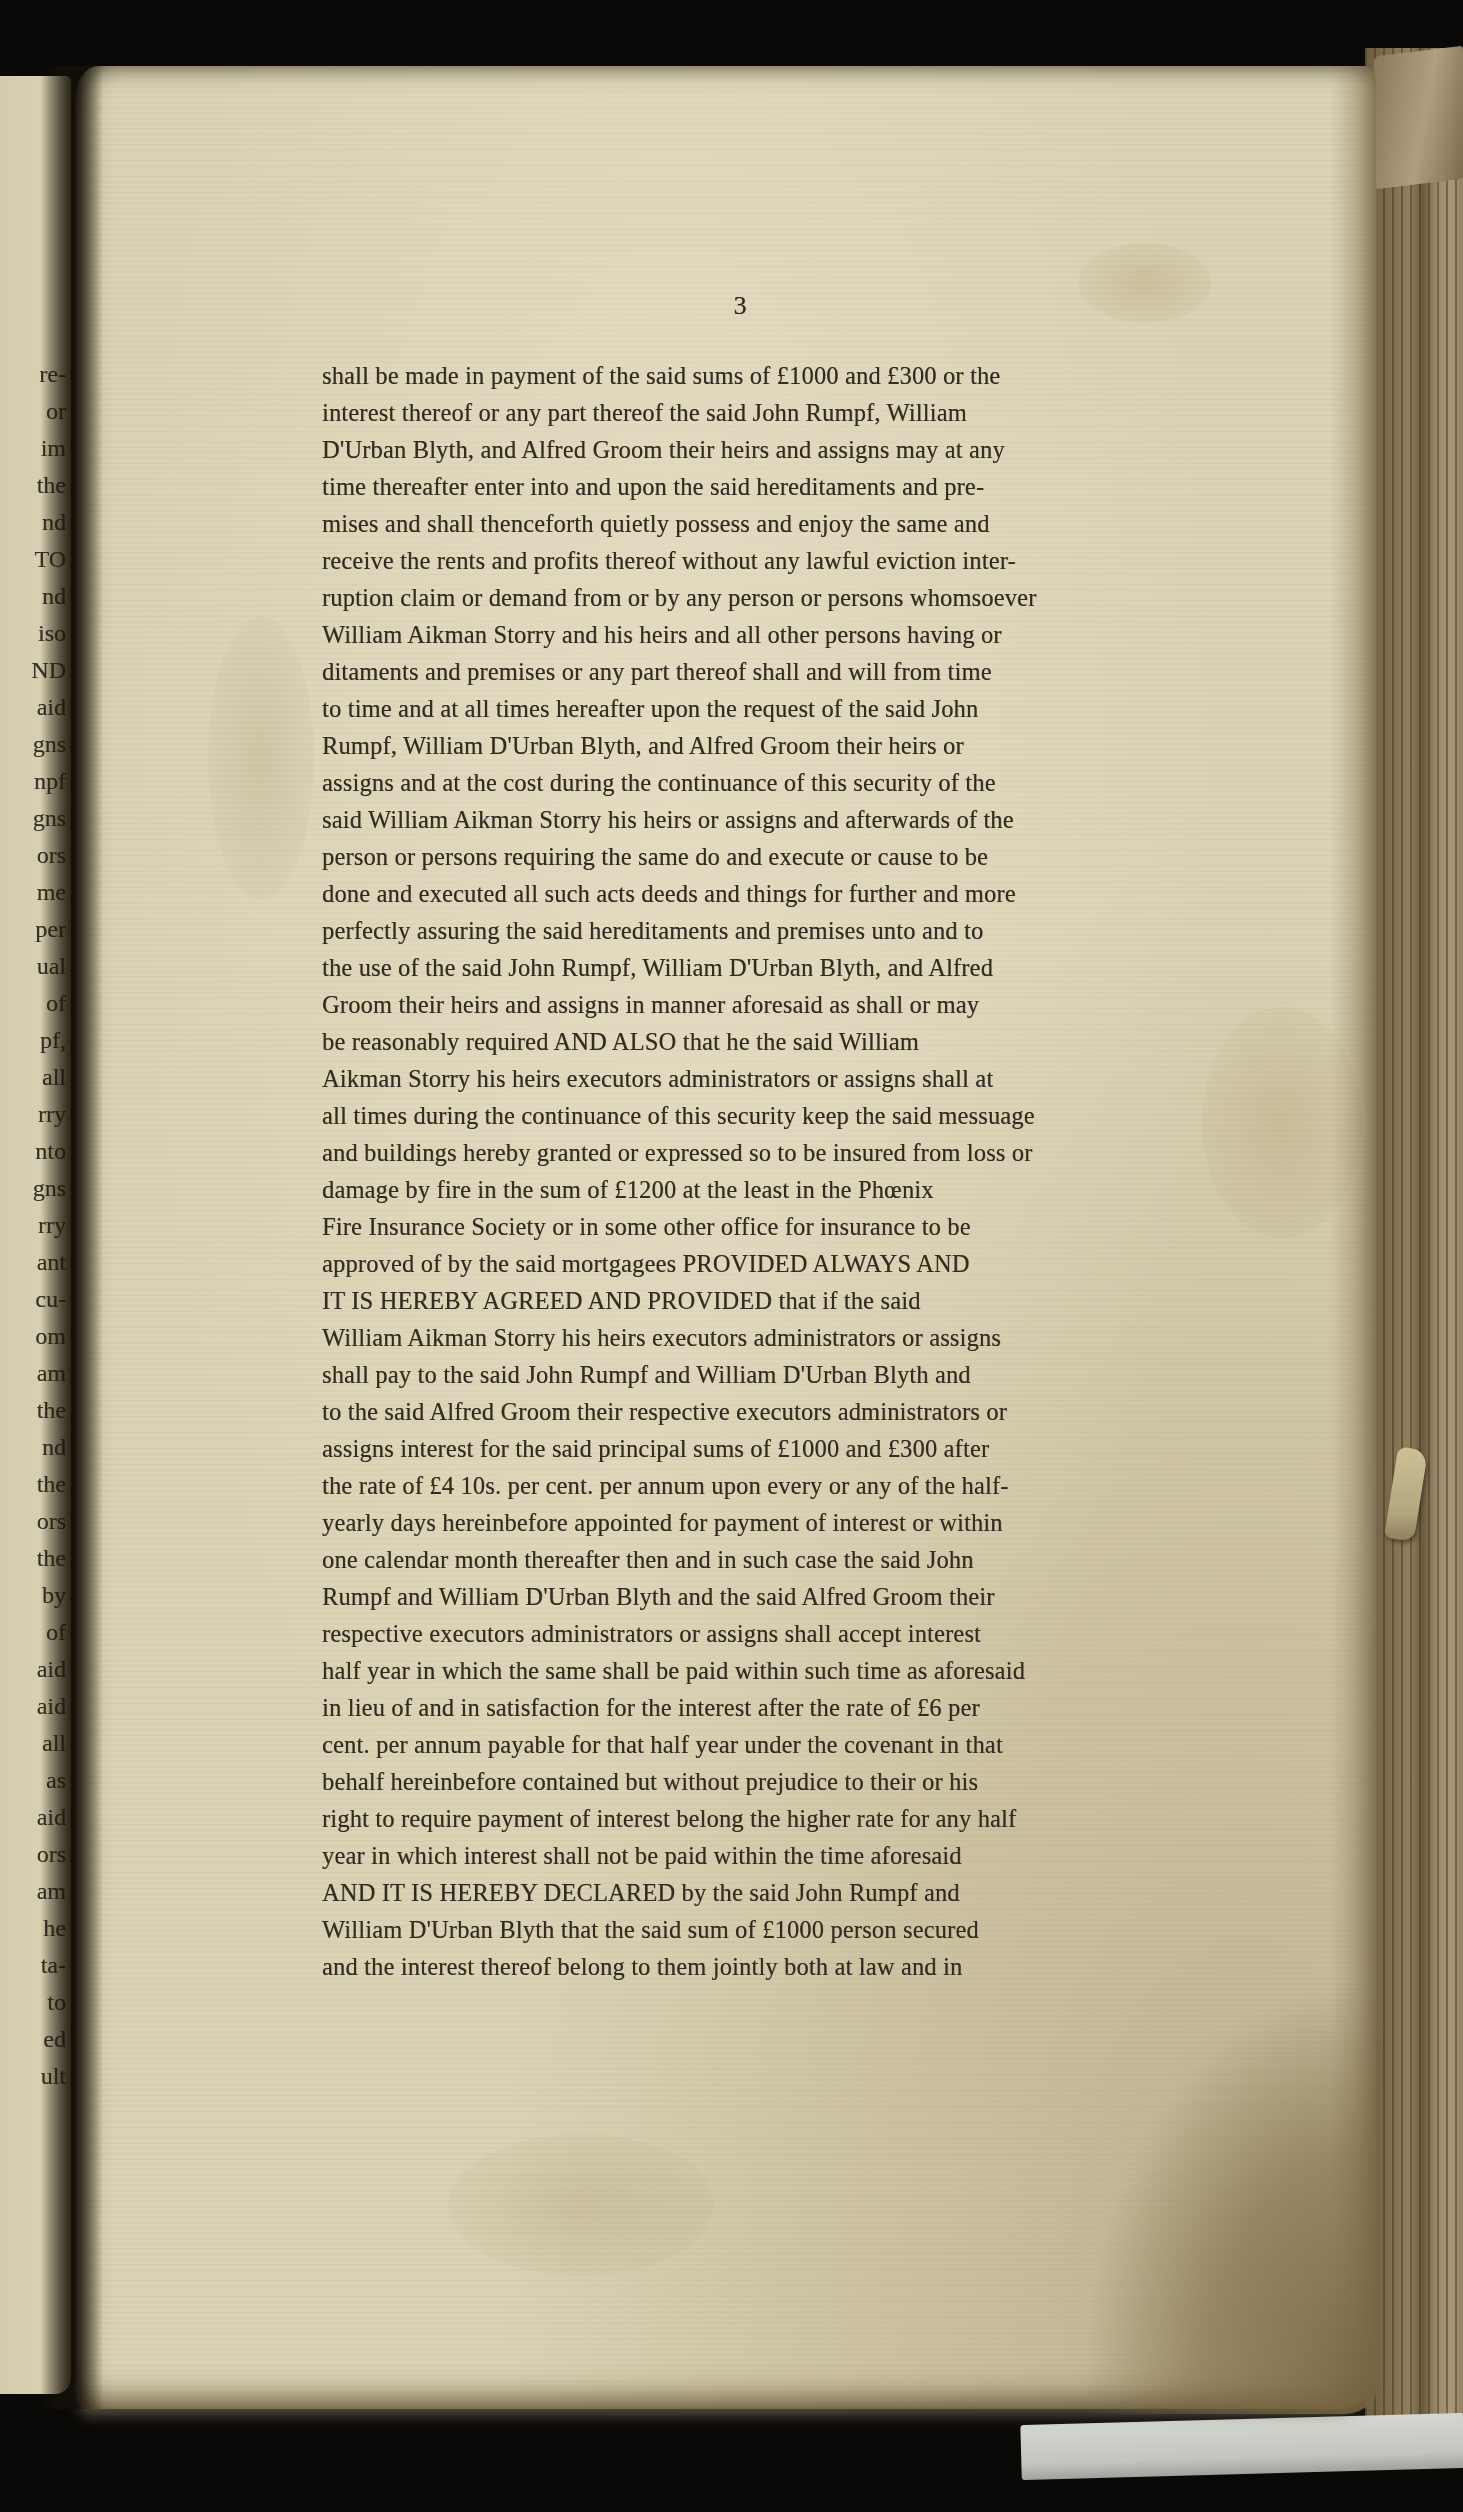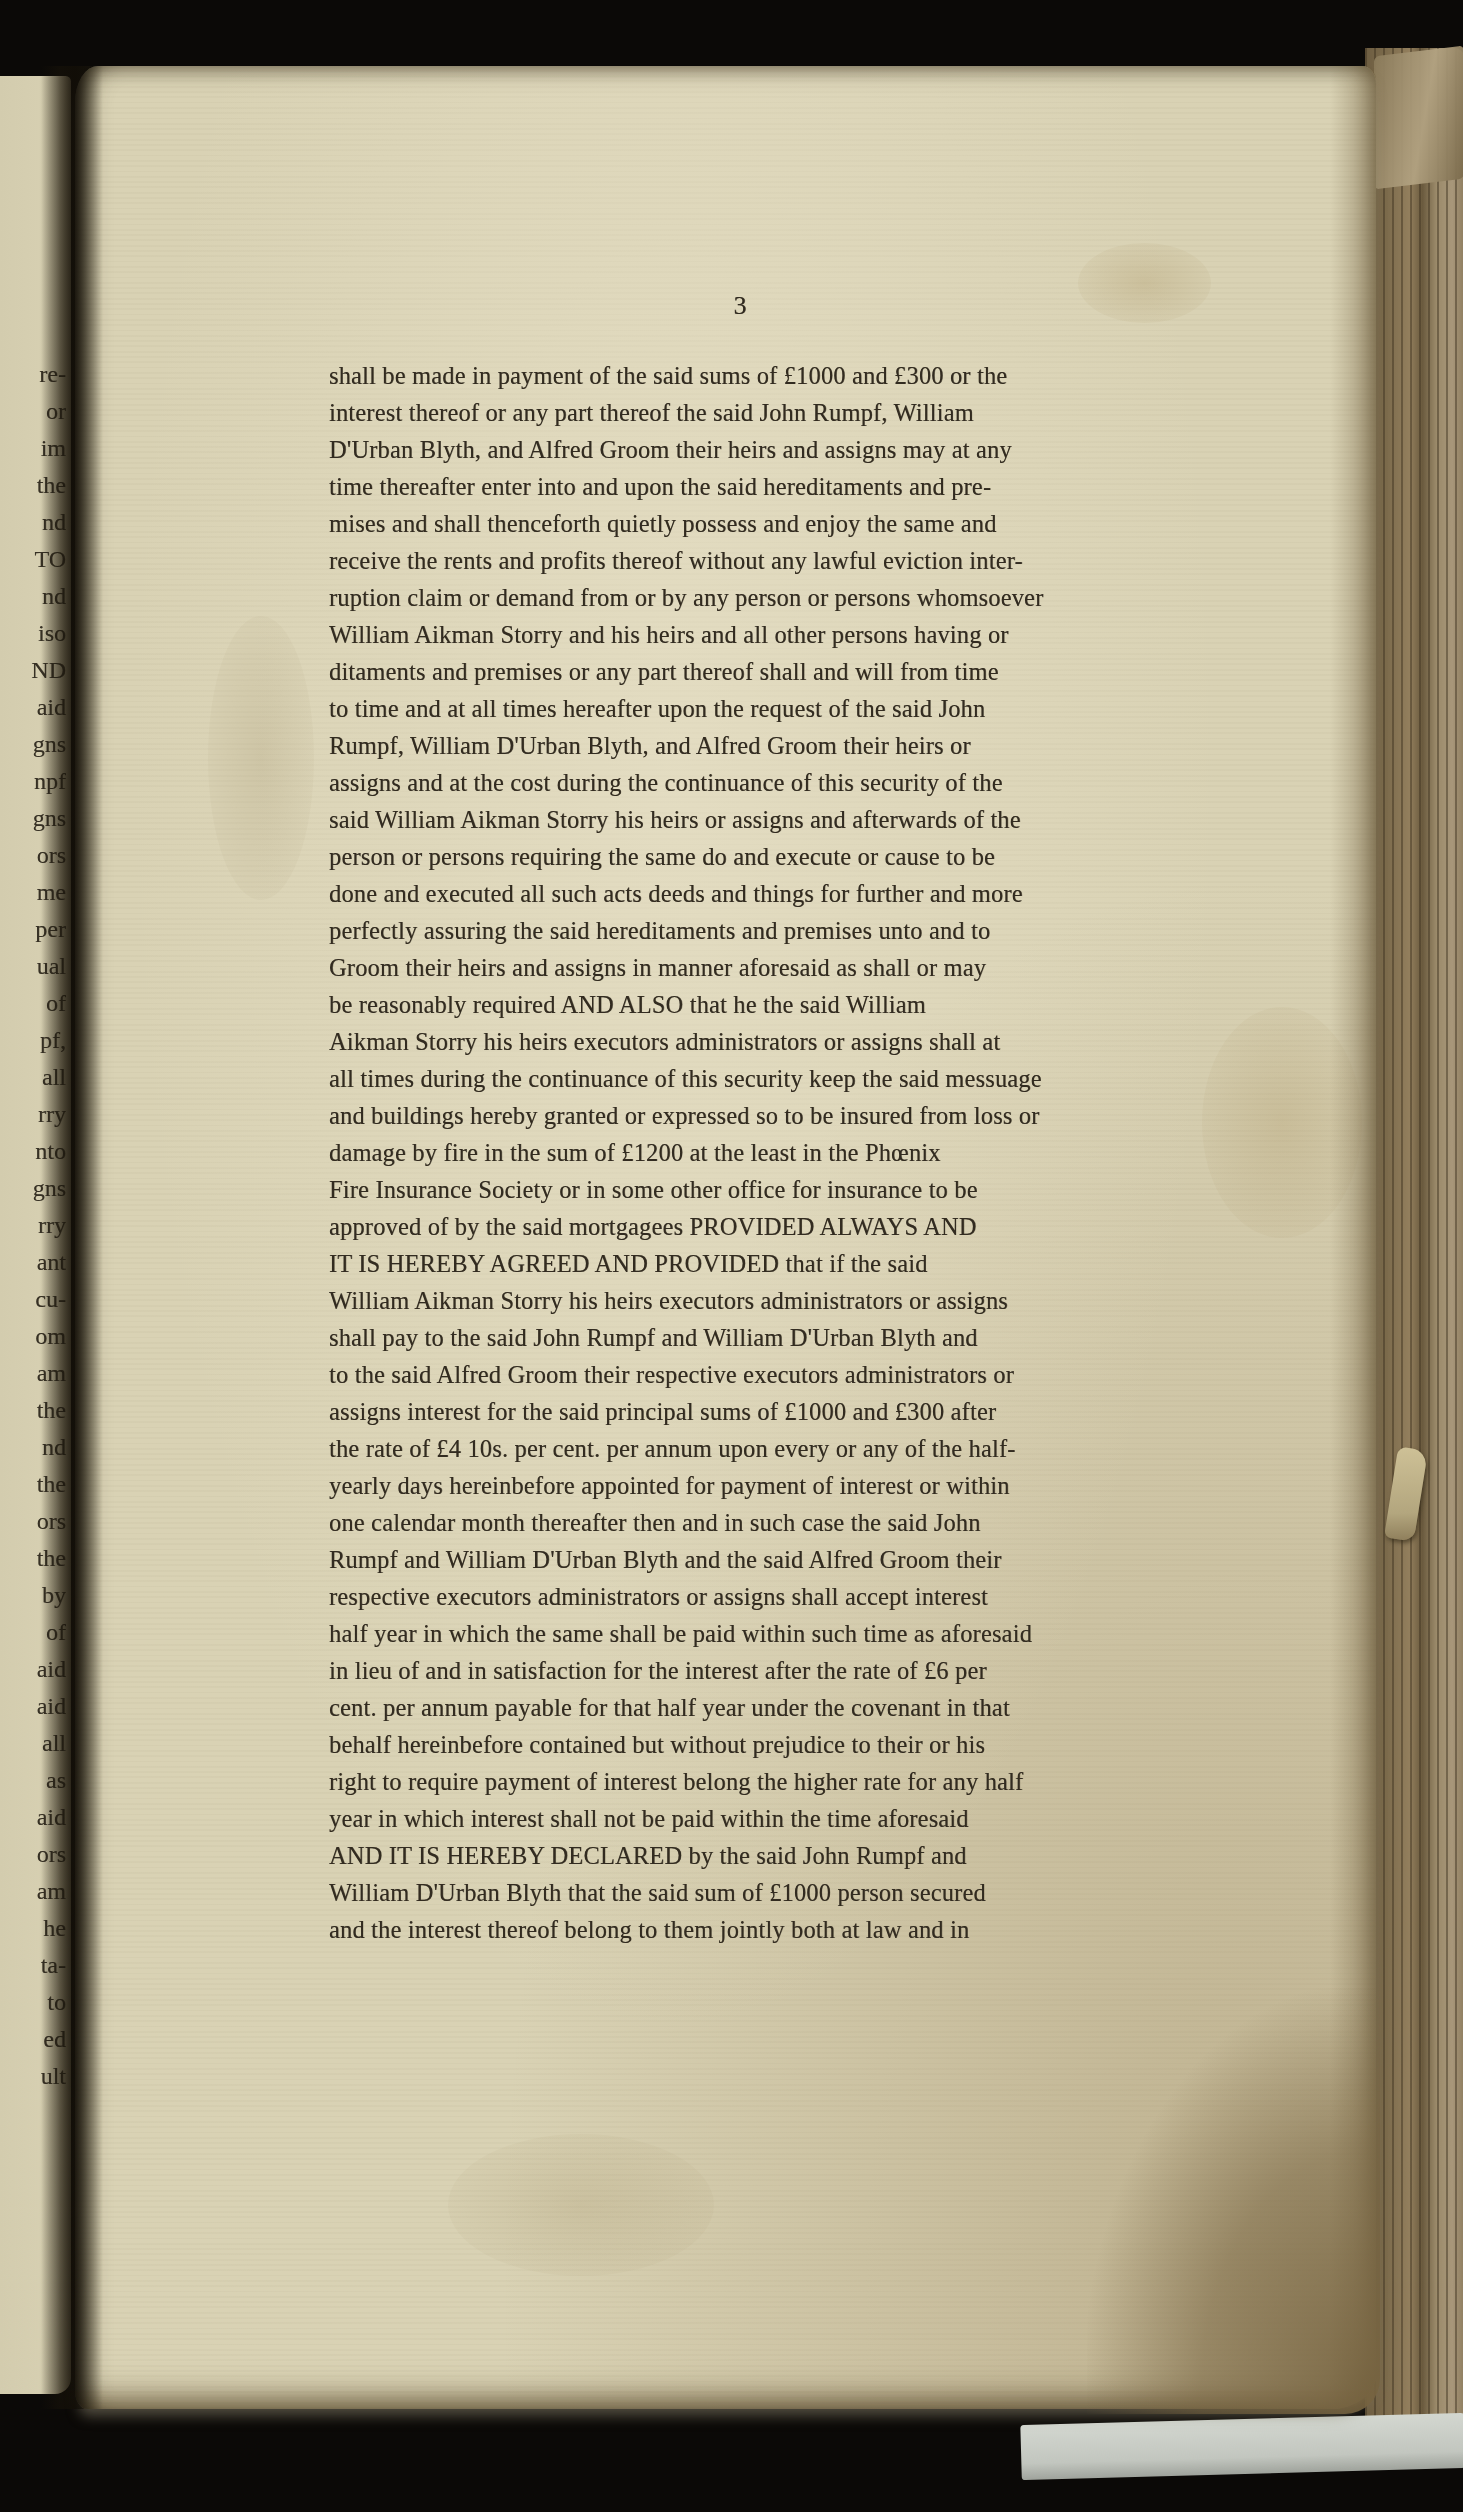--- a/index.html
+++ b/index.html
@@ -102,21 +102,21 @@
   .stain.s4 { left:133px; top:550px; width:106px; height:284px;
     background:radial-gradient(ellipse, rgba(150,134,96,0.20), rgba(150,134,96,0)); }
 
   
   .page-number {
     position:absolute; left:247px; top:225px; width:836px;
     text-align:center; font-size:26px; color:#30291f;
     text-shadow:0.4px 0.4px 0.5px rgba(46,39,26,0.5);
   }
   .text-block {
-    position:absolute; left:254px; top:291px; width:836px;
+    position:absolute; left:247px; top:291px; width:836px;
     color:#322b20; font-size:24.4px; line-height:37px;
     letter-spacing:0.2px;
     text-shadow:0.4px 0.4px 0.6px rgba(46,39,26,0.5);
   }
   .text-line {
     height:37px; overflow:hidden; white-space:nowrap;
     text-align:justify; text-align-last:justify;
   }
   .text-line::after { content:""; display:inline-block; width:100%; }
 </style>
@@ -202,20 +202,21 @@
         <div class="text-line">ruption claim or demand from or by any person or persons whomsoever</div>
         <div class="text-line">William Aikman Storry and his heirs and all other persons having or</div>
         <div class="text-line">ditaments and premises or any part thereof shall and will from time</div>
         <div class="text-line">to time and at all times hereafter upon the request of the said John</div>
         <div class="text-line">Rumpf, William D'Urban Blyth, and Alfred Groom their heirs or</div>
         <div class="text-line">assigns and at the cost during the continuance of this security of the</div>
         <div class="text-line">said William Aikman Storry his heirs or assigns and afterwards of the</div>
         <div class="text-line">person or persons requiring the same do and execute or cause to be</div>
         <div class="text-line">done and executed all such acts deeds and things for further and more</div>
         <div class="text-line">perfectly assuring the said hereditaments and premises unto and to</div>
+        <div class="text-line">the use of the said John Rumpf, William D'Urban Blyth, and Alfred</div>
         <div class="text-line">Groom their heirs and assigns in manner aforesaid as shall or may</div>
         <div class="text-line">be reasonably required  AND ALSO that he the said William</div>
         <div class="text-line">Aikman Storry his heirs executors administrators or assigns shall at</div>
         <div class="text-line">all times during the continuance of this security keep the said messuage</div>
         <div class="text-line">and buildings hereby granted or expressed so to be insured from loss or</div>
         <div class="text-line">damage by fire in the sum of £1200 at the least in the Phœnix</div>
         <div class="text-line">Fire Insurance Society or in some other office for insurance to be</div>
         <div class="text-line">approved of by the said mortgagees  PROVIDED ALWAYS AND</div>
         <div class="text-line">IT IS HEREBY AGREED AND PROVIDED that if the said</div>
         <div class="text-line">William Aikman Storry his heirs executors administrators or assigns</div>

